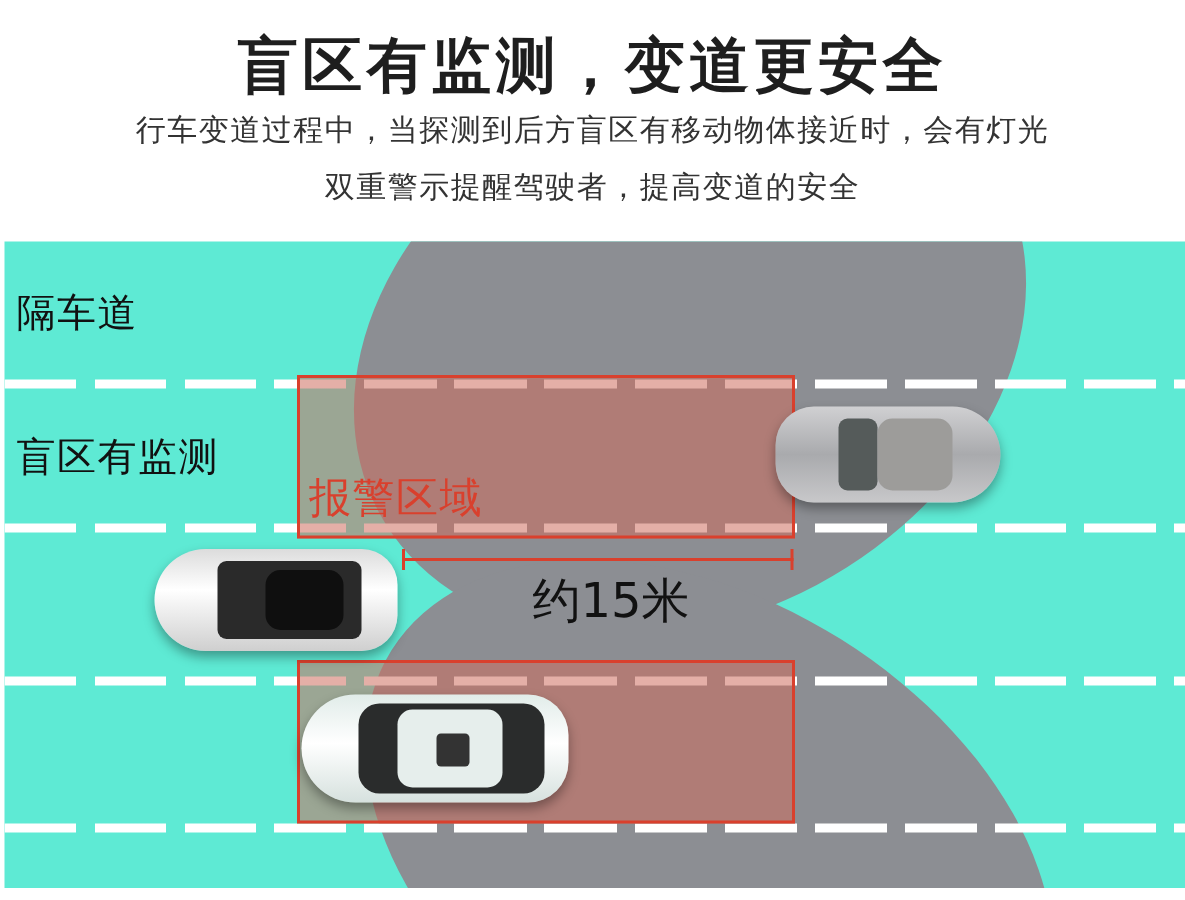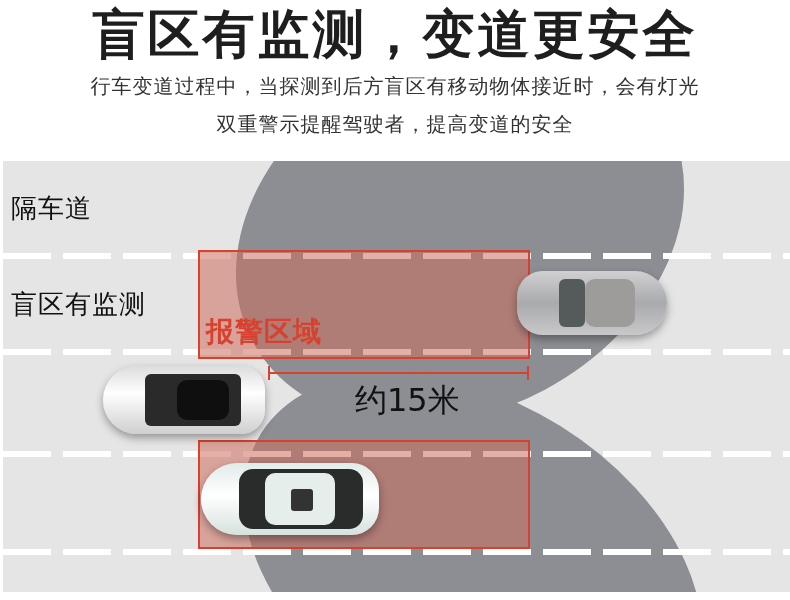--- a/index.html
+++ b/index.html
@@ -1,30 +1,30 @@
 <!DOCTYPE html>
 <html><head>
 <meta charset="utf-8">
 <style>
   html, body { margin:0; padding:0; background:#ffffff; }
   body { width:790px; height:600px; position:relative; overflow:hidden; font-family:"DejaVu Sans","Liberation Sans",sans-serif; }
-  .title { position:absolute; left:0; top:6px; width:790px; text-align:center; font-family:"DejaVu Serif","Liberation Serif",serif; font-weight:bold; font-size:52px; color:#1e1e1e; letter-spacing:3px; line-height:56px; }
+  .title { position:absolute; left:0; top:16px; width:790px; text-align:center; font-family:"DejaVu Serif","Liberation Serif",serif; font-weight:bold; font-size:40px; color:#1e1e1e; letter-spacing:3px; line-height:56px; }
   .sub { position:absolute; left:0; width:790px; text-align:center; font-size:20px; color:#333; letter-spacing:1px; line-height:28px; }
   .sub1 { top:72px; }
   .sub2 { top:110px; }
-  .road { position:absolute; left:3px; top:161px; width:787px; height:431px; background:#e5e5e5; overflow:hidden; }
+  .road { position:absolute; left:3px; top:161px; width:787px; height:431px; background:#5eead4; overflow:hidden; }
   .beam { position:absolute; background:#8c8e93; border-radius:50%; }
   .beam1 { left:222px; top:-110px; width:470px; height:360px; transform:rotate(-28deg); }
   .beam2 { left:220px; top:240px; width:500px; height:330px; transform:rotate(32deg); }
   .dash { position:absolute; left:0; width:787px; height:6px;
     background-image:repeating-linear-gradient(90deg,#ffffff 0,#ffffff 48px,transparent 48px,transparent 60px); }
   .zone { position:absolute; border:2px solid #d9402d; background:rgba(206,110,95,0.55); box-sizing:border-box; }
   .zone1 { left:195px; top:89px; width:332px; height:109px; }
   .zone2 { left:195px; top:279px; width:332px; height:109px; }
-  .zone-label { position:absolute; left:203px; top:152px; font-size:28px; color:#d9402d; letter-spacing:1px;font-weight:bold; }
+  .zone-label { position:absolute; left:203px; top:152px; font-size:28px; color:#d9402d; letter-spacing:1px; }
   .lane-label { position:absolute; left:8px; font-size:26px; color:#111; letter-spacing:1px; }
   .measure { position:absolute; left:265px; top:211px; width:261px; height:2px; background:#d9402d; }
   .measure::before, .measure::after { content:""; position:absolute; top:-6px; width:2px; height:14px; background:#d9402d; }
   .measure::before { left:0; } .measure::after { right:0; }
   .measure-label { position:absolute; left:352px; top:218px; font-size:32px; color:#111; }
   .car { position:absolute; border-radius:40px 28px 28px 40px; box-shadow:0 4px 8px rgba(0,0,0,0.35); }
   .car .roof { position:absolute; border-radius:10px; }
   .car .glass { position:absolute; background:#1a1a1a; border-radius:6px; }
   .car-front { left:514px; top:110px; width:150px; height:64px; background:linear-gradient(180deg,#d0d0d2,#a9aaad 50%,#c8c8ca); border-radius:32px 40px 40px 32px; }
   .car-front .glass { left:42px; top:8px; width:26px; height:48px; background:#555b5a; }

